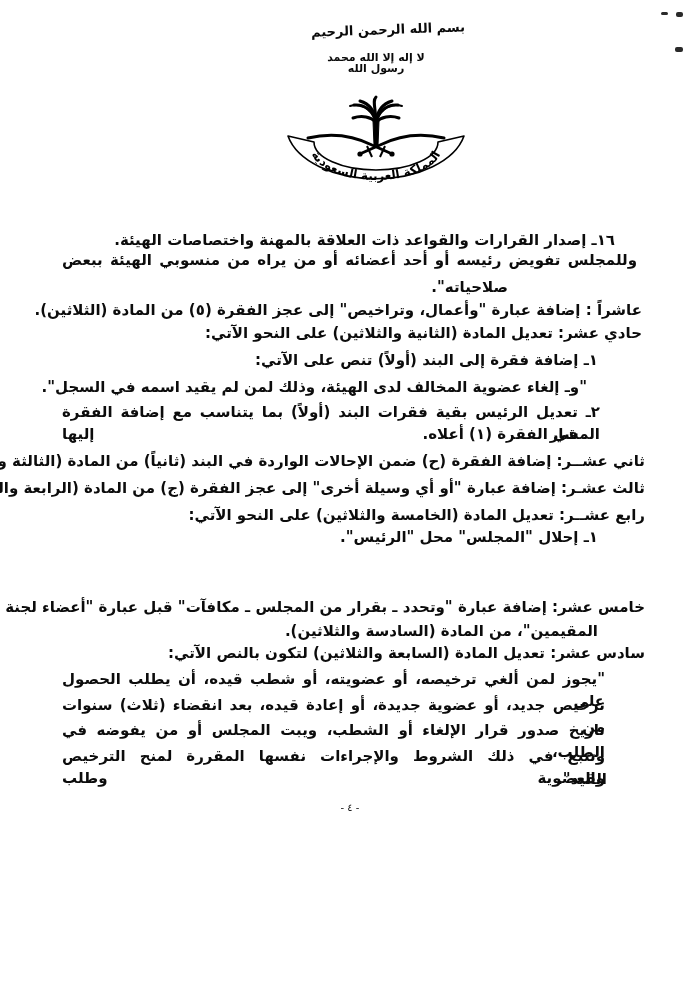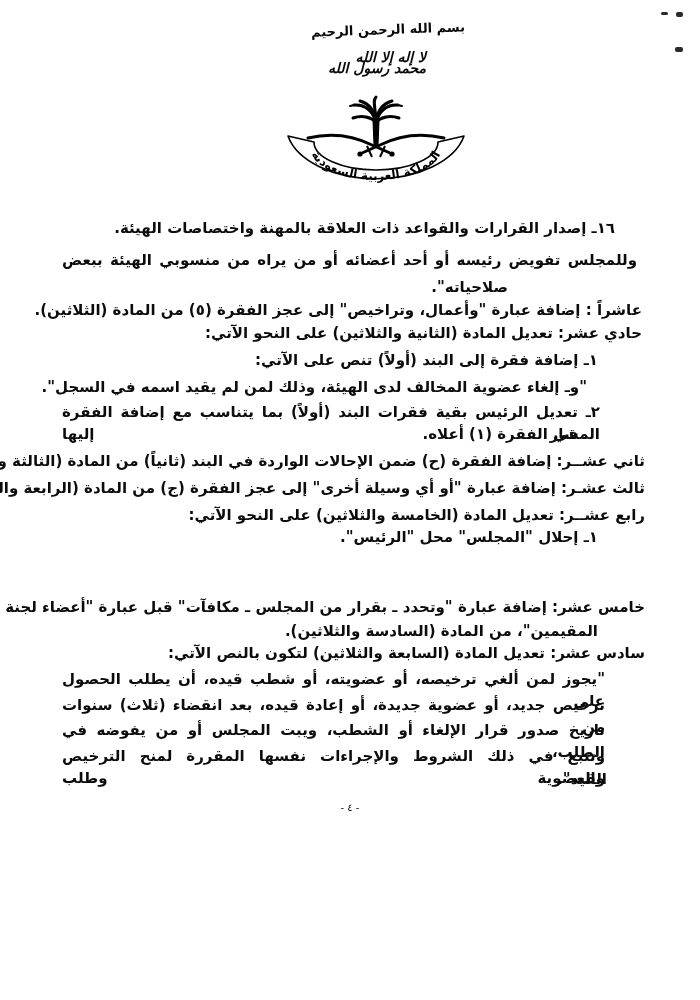--- a/index.html
+++ b/index.html
@@ -35,26 +35,25 @@
     left: 288px; top: 22px; width: 200px;
     text-align: center;
     direction: rtl;
     font-weight: 700;
     font-size: 13px;
     transform: rotate(-2deg);
   }
   .shahada {
     position: absolute;
     left: 326px; top: 52px; width: 100px;
-    text-align: right;
+    text-align: center;
     direction: rtl;
     font-weight: 700;
-    font-size: 14px;
+    font-size: 11px;
     line-height: 11px;
-    font-style: italic;
   }
   .emblem-svg { position: absolute; left: 280px; top: 92px; }
   .pagenum {
     position: absolute;
     left: 0; top: 802px; width: 700px;
     text-align: center;
     direction: rtl;
     font-size: 10px;
     font-weight: 400;
     color: #222;
@@ -99,21 +98,21 @@
       <text font-size="12" font-weight="bold" fill="#000" direction="rtl">
         <textPath href="#bannerArc" startOffset="50%" text-anchor="middle">المملكة العربية السعودية</textPath>
       </text>
     </g>
   </svg>
 
   <div class="speck" style="left:661px; top:12px; width:7px; height:3px;"></div>
   <div class="speck" style="left:676px; top:12px; width:7px; height:5px;"></div>
   <div class="speck" style="left:675px; top:47px; width:8px; height:5px;"></div>
 
-  <div class="ln" style="top:217px; right:85px;margin-left:31px;">١٦ـ إصدار القرارات والقواعد ذات العلاقة بالمهنة واختصاصات الهيئة.</div>
+  <div class="ln" style="top:229px; right:85px;margin-left:31px;">١٦ـ إصدار القرارات والقواعد ذات العلاقة بالمهنة واختصاصات الهيئة.</div>
   <div class="ln just" style="top:249px; right:63px; width:575px;margin-left:32px;">وللمجلس تفويض رئيسه أو أحد أعضائه أو من يراه من منسوبي الهيئة ببعض</div>
   <div class="ln" style="top:276px; right:192px;">صلاحياته".</div>
   <div class="ln" style="top:299px; right:58px;">عاشراً : إضافة عبارة "وأعمال، وتراخيص" إلى عجز الفقرة (٥) من المادة (الثلاثين).</div>
   <div class="ln" style="top:322px; right:58px;">حادي عشر: تعديل المادة (الثانية والثلاثين) على النحو الآتي:</div>
   <div class="ln" style="top:349px; right:102px;">١ـ إضافة فقرة إلى البند (أولاً) تنص على الآتي:</div>
   <div class="ln" style="top:376px; right:113px;">"وـ إلغاء عضوية المخالف لدى الهيئة، وذلك لمن لم يقيد اسمه في السجل".</div>
   <div class="ln just" style="top:401px; right:100px; width:538px;">٢ـ تعديل الرئيس بقية فقرات البند (أولاً) بما يتناسب مع إضافة الفقرة المشار إليها</div>
   <div class="ln" style="top:423px; right:122px;">في الفقرة (١) أعلاه.</div>
   <div class="ln" style="top:450px; right:55px;">ثاني عشــر: إضافة الفقرة (ح) ضمن الإحالات الواردة في البند (ثانياً) من المادة (الثالثة والثلاثين).</div>
   <div class="ln" style="top:477px; right:55px;">ثالث عشـر: إضافة عبارة "أو أي وسيلة أخرى" إلى عجز الفقرة (ج) من المادة (الرابعة والثلاثين).</div>

